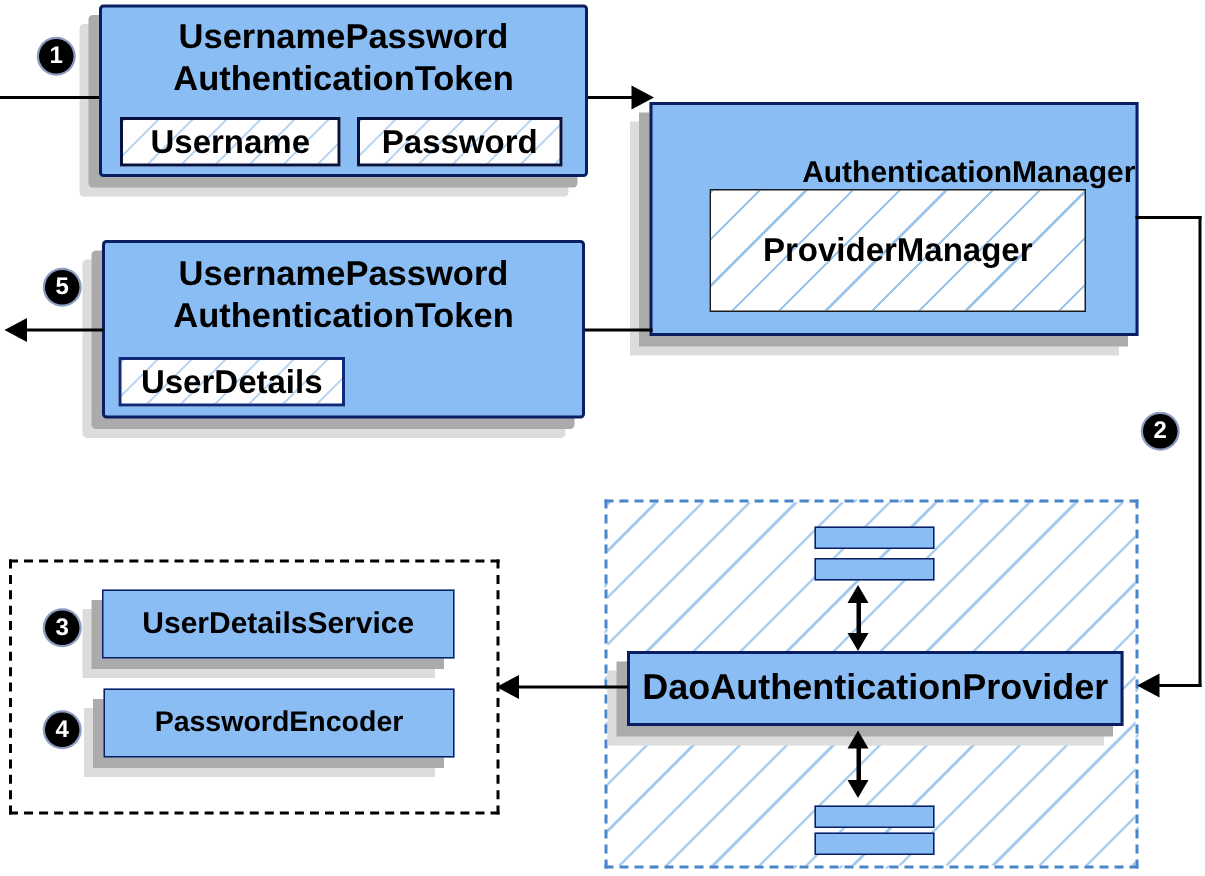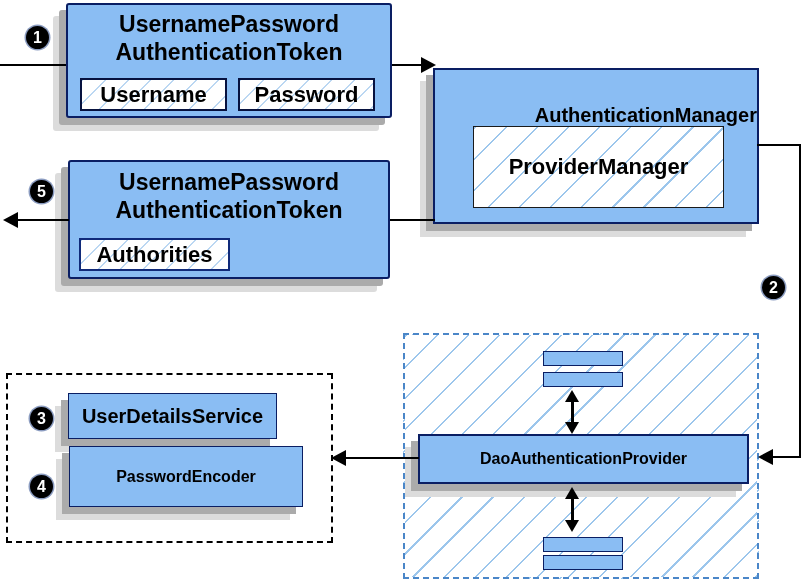--- a/index.html
+++ b/index.html
@@ -71,46 +71,46 @@
   <div class="providers-container hatch-wide" style="left:403px;top:333px;width:356px;height:246px;">
     <div class="placeholder-rect" style="left:138px;top:16px;width:80px;height:15px;"></div>
     <div class="placeholder-rect" style="left:138px;top:37px;width:80px;height:15px;"></div>
     <div class="placeholder-rect" style="left:138px;top:202px;width:80px;height:15px;"></div>
     <div class="placeholder-rect" style="left:138px;top:220px;width:80px;height:15px;"></div>
   </div>
 
 
   <div class="services-box" style="left:6px;top:373px;width:327px;height:170px;"></div>
 
-  <div class="node shadow2 flexc" style="left:68px;top:393px;width:209px;height:46px;font-size:20px;border-width:1.5px;">UserDetailsService</div>
+  <div class="node shadow2 flexc" style="left:68px;top:393px;width:235px;height:46px;font-size:20px;border-width:1.5px;">UserDetailsService</div>
 
-  <div class="node shadow2 flexc" style="left:69px;top:446px;width:234px;height:61px;font-size:16px;border-width:1.5px;">PasswordEncoder</div>
+  <div class="node shadow2 flexc" style="left:69px;top:459px;width:234px;height:46px;font-size:19px;border-width:1.5px;">PasswordEncoder</div>
 
-  <div class="node shadow2 flexc" style="left:418px;top:434px;width:331px;height:50px;font-size:16px;">DaoAuthenticationProvider</div>
+  <div class="node shadow2 flexc" style="left:418px;top:434px;width:331px;height:50px;font-size:24px;">DaoAuthenticationProvider</div>
 
   <div class="node rounded shadow2" style="left:66px;top:3px;width:326px;height:115px;">
     <div class="node-title">
       <div>UsernamePassword</div>
       <div>AuthenticationToken</div>
     </div>
     <div class="field" style="left:170px;top:73px;width:137px;height:33px;">Password</div>
     <div class="field" style="left:12px;top:73px;width:147px;height:33px;">Username</div>
   </div>
 
   <div class="node shadow2" style="left:433px;top:68px;width:326px;height:156px;">
     <div class="am-title">AuthenticationManager</div>
     <div class="pm-box field" style="left:38px;top:56px;width:251px;height:82px;border:1.5px solid #1a1a1a;background-image:repeating-linear-gradient(135deg,#9CC6EC 0,#9CC6EC 1.6px,transparent 1.6px,transparent 22px);">ProviderManager</div>
   </div>
 
   <div class="node rounded shadow2" style="left:68px;top:160px;width:322px;height:119px;">
     <div class="node-title" style="padding-top:6px;">
       <div>UsernamePassword</div>
       <div>AuthenticationToken</div>
     </div>
-    <div class="field" style="left:9px;top:76px;width:151px;height:33px;border-color:#102a7a;">Authorities</div>
+    <div class="field" style="left:9px;top:76px;width:151px;height:33px;border-color:#102a7a;">UserDetails</div>
   </div>
 
   <div class="line" style="left:0;top:64px;width:66px;height:2px;"></div>
 
   <div class="line" style="left:392px;top:64px;width:30px;height:2px;"></div>
   <div class="head-right" style="left:421px;top:57px;"></div>
 
   <div class="line" style="left:757px;top:144px;width:44px;height:2px;"></div>
   <div class="line" style="left:799px;top:144px;width:2px;height:314px;"></div>
   <div class="line" style="left:771px;top:456px;width:30px;height:2px;"></div>

